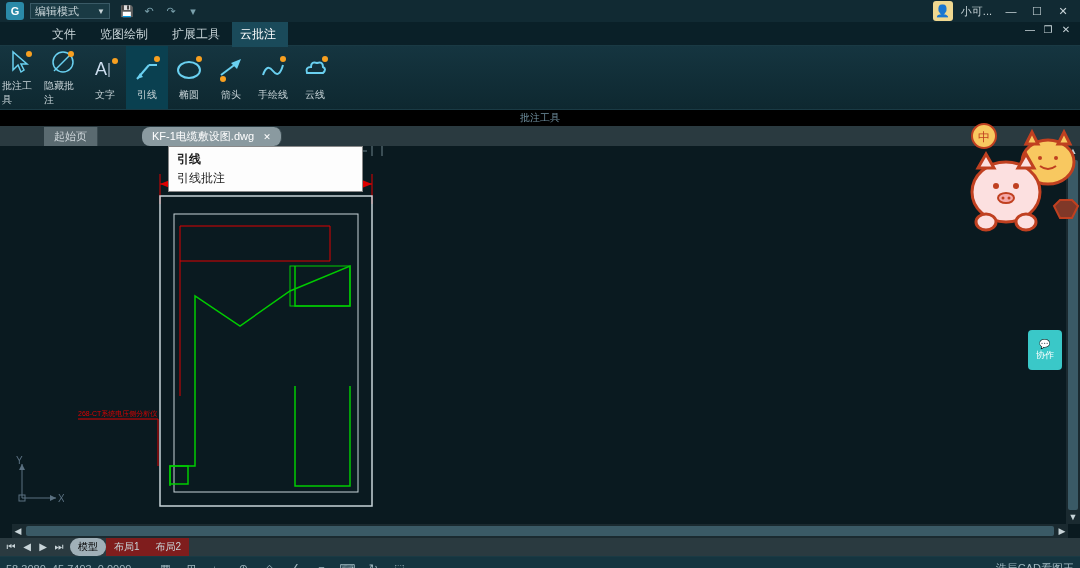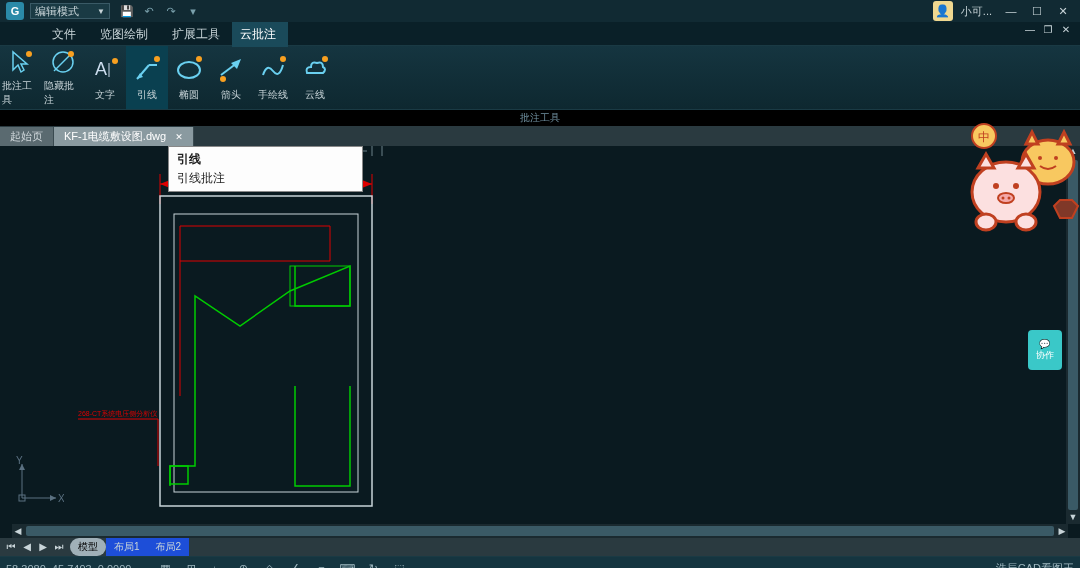--- a/index.html
+++ b/index.html
@@ -27,22 +27,22 @@
 
 
 .ribbon { height: 64px; background: linear-gradient(#153540, #0e2830); display: flex; border-bottom: 1px solid #1a3a44; }
 .ribbon-btn { width: 42px; display: flex; flex-direction: column; align-items: center; justify-content: center; gap: 3px; font-size: 10px; cursor: pointer; padding: 4px 2px; }
 .ribbon-btn.active { background: #0a4050; }
 .ribbon-btn .ricon { width: 32px; height: 32px; display: flex; align-items: center; justify-content: center; }
 .ribbon-group-label { height: 16px; background: #000000; display: flex; align-items: center; justify-content: center; font-size: 10px; color: #7090a0; }
 
 
 .doc-tabs { height: 20px; background: #2a3a40; display: flex; align-items: center; font-size: 11px; }
-.doc-tab { padding: 2px 10px; background: #5a6a70; color: #d0d8dc; cursor: pointer; border-right: 1px solid #3a4a50; }
-.doc-tab.active { background: #8a9aa0; color: #fff; }
+.doc-tab { padding: 2px 10px; background: #5a6a70; color: #d0d8dc; cursor: pointer; border-right: 1px solid #3a4a50; margin-left: 44px; }
+.doc-tab.active { background: #8a9aa0; color: #fff; border-radius: 8px; }
 .doc-tab .close { margin-left: 6px; font-size: 9px; }
 
 
 .canvas-wrap { position: relative; height: 392px; background: #0a1a20; overflow: hidden; }
 .drawing { position: absolute; left: 0; top: 0; }
 
 
 .tooltip { position: absolute; left: 168px; top: 0; background: #fdfdfd; color: #222; padding: 4px 8px; width: 195px; border: 1px solid #888; font-size: 12px; z-index: 10; }
 .tooltip .tt-title { font-weight: bold; margin-bottom: 2px; }
 
@@ -54,21 +54,21 @@
 .hscroll .thumb { height: 10px; background: #3a5a66; width: 1040px; margin: 0 2px; border-radius: 2px; }
 .hscroll .arrow { width: 12px; text-align: center; font-size: 9px; cursor: pointer; }
 .vscroll { position: absolute; right: 0; top: 0; bottom: 14px; width: 14px; background: #1a2a30; display: flex; flex-direction: column; align-items: center; }
 .vscroll .thumb { width: 10px; background: #3a5a66; flex: 1; margin: 2px 0; border-radius: 2px; }
 .vscroll .arrow { height: 12px; font-size: 9px; cursor: pointer; }
 
 
 .layout-tabs { height: 18px; background: #2a3a40; display: flex; align-items: center; font-size: 10px; }
 .layout-tabs .navbtns { display: flex; gap: 2px; padding: 0 4px; }
 .layout-tabs .navbtn { width: 14px; text-align: center; cursor: pointer; }
-.layout-tab { padding: 2px 8px; background: #1d4ed8; cursor: pointer; }
+.layout-tab { padding: 2px 8px; background: #7f1d1d; cursor: pointer; }
 .layout-tab.active { background: #a0b0b8; color: #000; border-radius: 9px; }
 
 
 .statusbar { height: 24px; background: #153540; display: flex; align-items: center; padding: 0 6px; font-size: 11px; color: #a0b8c0; border-top: 1px solid #1a3a44; }
 .statusbar .coords { margin-right: 20px; }
 .statusbar .sicons { display: flex; gap: 10px; margin-left: 6px; }
 .statusbar .sicon { width: 16px; height: 16px; display: flex; align-items: center; justify-content: center; cursor: pointer; }
 .statusbar .brand { margin-left: auto; }
 
 

